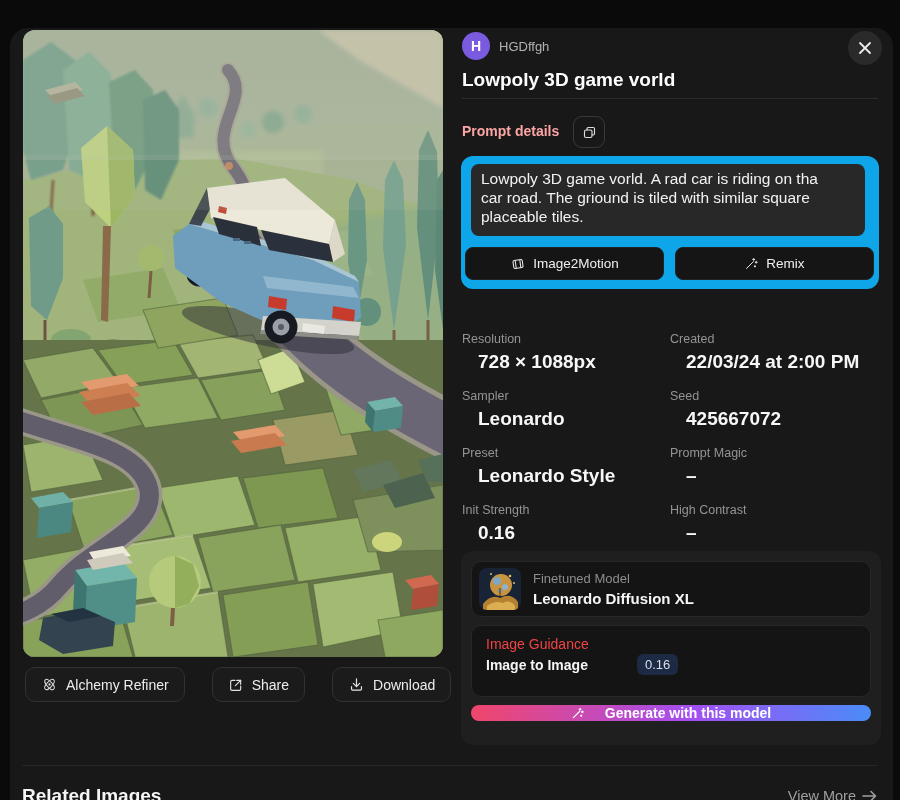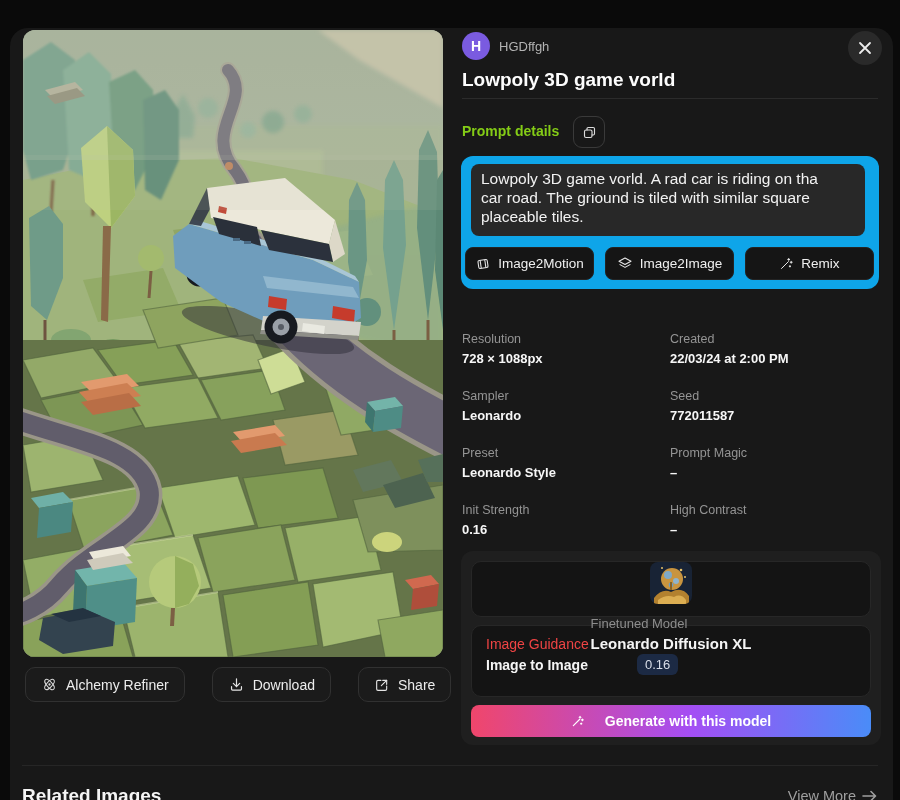--- a/index.html
+++ b/index.html
@@ -25,55 +25,55 @@
             background:#7a5be0; color:#fff; font-size:14px; font-weight:700;
             display:flex; align-items:center; justify-content:center; cursor:pointer; }
   .username { position:absolute; left:489px; top:11px; font-size:13px; color:#b3b3b3; }
   .close-btn { position:absolute; left:838px; top:3px; width:34px; height:34px; border-radius:50%;
                background:#2a2a2a; border:none; display:flex; align-items:center; justify-content:center;
                cursor:pointer; }
   .title { position:absolute; left:452px; top:41px; font-size:19px; font-weight:700; color:#fdfdfd; }
   .divider-1 { position:absolute; left:452px; top:70px; width:416px; height:1px; background:#2b2b2b; }
 
   
-  .prompt-heading { position:absolute; left:452px; top:95px; font-size:14px; font-weight:700; color:#84cc16; }
+  .prompt-heading { position:absolute; left:452px; top:95px; font-size:14px; font-weight:700; color:#fca5a5; }
   .copy-btn { position:absolute; left:563px; top:88px; width:32px; height:32px;
               background:transparent; border:1px solid #3a3a3a; border-radius:9px;
               display:flex; align-items:center; justify-content:center; cursor:pointer; }
   .prompt-card { position:absolute; left:451px; top:128px; width:418px; height:133px;
                  background:#0ea5e9; border-radius:12px; }
   .prompt-box { position:absolute; left:10px; top:8px; width:394px; height:72px;
                 background:#282828; border-radius:8px; padding:5px 40px 5px 10px;
                 font-size:15.5px; line-height:1.23; color:#f2f2f2; overflow:hidden; }
   .prompt-actions { position:absolute; left:4px; right:5px; bottom:9px; display:flex; gap:11px; }
   .p-btn { flex:1; height:33px; background:#151515; border:1px solid #232323; border-radius:8px;
            color:#efefef; font-size:13.5px; display:flex; align-items:center; justify-content:center;
            gap:7px; cursor:pointer; white-space:nowrap; }
 
   
   .meta-grid { position:absolute; left:452px; top:304px; width:416px;
                display:grid; grid-template-columns:208px 208px; grid-auto-rows:57px; }
   .meta-label { font-size:12.5px; color:#949494; margin-bottom:5px; }
-  .meta-value { font-size:13px; font-weight:600; color:#f7f7f7; }
+  .meta-value { font-size:19px; font-weight:600; color:#f7f7f7;margin-left:16px; }
 
   
   .model-box { position:absolute; left:451px; top:523px; width:420px; height:194px;
                background:#1f1f1f; border-radius:12px; padding:10px; }
   .ft-card { display:flex; align-items:center; gap:12px; height:56px;
-             background:#141414; border:1px solid #272727; border-radius:10px; padding:0 7px;flex-direction:column; }
+             background:#141414; border:1px solid #272727; border-radius:10px; padding:0 7px; }
   .thumb { width:42px; height:42px; border-radius:8px; overflow:hidden; flex:0 0 auto; }
   .ft-label { font-size:13px; color:#8d8d8d; margin-bottom:4px; }
   .ft-name { font-size:15px; font-weight:600; color:#f5f5f5; }
   .ig-card { margin-top:8px; height:72px; background:#141414; border:1px solid #272727;
              border-radius:10px; padding:10px 14px; }
   .ig-heading { font-size:14px; color:#ef4444; }
   .ig-row { margin-top:2px; display:flex; align-items:center; gap:49px; }
   .ig-item { font-size:14px; font-weight:600; color:#f5f5f5; }
   .ig-badge { background:#1c2a44; color:#d9dee8; font-size:13px; padding:3px 8px; border-radius:6px; }
-  .generate-btn { margin-top:8px; width:100%; height:32px; border:none; border-radius:8px;
+  .generate-btn { margin-top:8px; width:100%; height:16px; border:none; border-radius:8px;
                   background:linear-gradient(90deg,#f0466b 0%,#a44ef4 55%,#4a8cf8 100%);
                   color:#fff; font-size:14px; font-weight:700; font-family:"Liberation Sans",sans-serif;
                   display:flex; align-items:center; justify-content:center; gap:20px; cursor:pointer; }
 
   
   .divider-2 { position:absolute; left:12px; top:737px; width:856px; height:1px; background:#262626; }
   .related-heading { position:absolute; left:12px; top:757px; font-size:19px; font-weight:700; color:#f5f5f5; }
   .view-more { position:absolute; right:16px; top:760px; display:flex; align-items:center; gap:6px;
                color:#9f9f9f; font-size:14.5px; cursor:pointer; }
 </style>
@@ -266,33 +266,33 @@
     <div class="left-actions">
       <button class="act-btn">
         <svg width="17" height="17" viewBox="0 0 24 24" fill="none" stroke="#d8d8d8" stroke-width="1.4">
           <ellipse cx="12" cy="12" rx="9" ry="3.8" transform="rotate(48 12 12)"></ellipse>
           <ellipse cx="12" cy="12" rx="9" ry="3.8" transform="rotate(-48 12 12)"></ellipse>
           <circle cx="12" cy="12" r="1.6" fill="#d8d8d8" stroke="none"></circle>
         </svg>
         <span>Alchemy Refiner</span>
       </button>
       <button class="act-btn">
-        <svg width="17" height="17" viewBox="0 0 24 24" fill="none" stroke="#e3e3e3" stroke-width="1.7" stroke-linecap="round" stroke-linejoin="round">
-          <path d="M5 15v3.5a1.5 1.5 0 0 0 1.5 1.5h11a1.5 1.5 0 0 0 1.5-1.5V15"></path>
-          <path d="M12 4v11m0 0 4.5-4.5M12 15 7.5 10.5"></path>
-        </svg>
-        <span>Download</span>
-      </button>
-      <button class="act-btn">
         <svg width="16" height="16" viewBox="0 0 24 24" fill="none" stroke="#e3e3e3" stroke-width="1.7" stroke-linecap="round" stroke-linejoin="round">
           <path d="M13 5h6v6"></path>
             <path d="M19 5 11 13"></path>
             <path d="M19 13.5V18a2 2 0 0 1-2 2H6a2 2 0 0 1-2-2V7a2 2 0 0 1 2-2h4.5"></path>
         </svg>
         <span>Share</span>
+      </button>
+      <button class="act-btn">
+        <svg width="17" height="17" viewBox="0 0 24 24" fill="none" stroke="#e3e3e3" stroke-width="1.7" stroke-linecap="round" stroke-linejoin="round">
+          <path d="M5 15v3.5a1.5 1.5 0 0 0 1.5 1.5h11a1.5 1.5 0 0 0 1.5-1.5V15"></path>
+          <path d="M12 4v11m0 0 4.5-4.5M12 15 7.5 10.5"></path>
+        </svg>
+        <span>Download</span>
       </button>
       <button class="act-btn more">
         <span>•••</span>
       </button>
     </div>
 
     <div class="avatar">
         <span>H</span>
       </div>
     <div class="username">HGDffgh</div>
@@ -319,27 +319,20 @@
           <svg width="16" height="16" viewBox="0 0 24 24" fill="none" stroke="#e8e8e8" stroke-width="1.6">
             <g transform="rotate(-8 12 12)">
                 <rect x="5" y="6" width="14" height="12" rx="2"></rect>
                 <line x1="8.5" y1="6" x2="8.5" y2="18"></line>
                 <line x1="15.5" y1="6" x2="15.5" y2="18"></line>
               </g>
           </svg>
           <span>Image2Motion</span>
         </button>
         <button class="p-btn">
-          <svg width="16" height="16" viewBox="0 0 24 24" fill="none" stroke="#e8e8e8" stroke-width="1.6" stroke-linecap="round" stroke-linejoin="round">
-            <path d="m12 3 9 4.9-9 4.9L3 7.9Z"></path>
-              <path d="m4.5 12.9 7.5 4.2 7.5-4.2"></path>
-          </svg>
-          <span>Image2Image</span>
-        </button>
-        <button class="p-btn">
           <svg width="15" height="15" viewBox="0 0 24 24" fill="none" stroke="#e8e8e8" stroke-width="1.6" stroke-linecap="round">
             <path d="M4 20 15 9"></path>
               <path d="M15.5 4v3M14 5.5h3M19.5 8.5v3M18 10h3M17.5 15.5v2M16.5 16.5h2"></path>
           </svg>
           <span>Remix</span>
         </button>
       </div>
     </div>
 
     <div class="meta-grid">
@@ -350,21 +343,21 @@
       <div>
           <div class="meta-label">Created</div>
           <div class="meta-value">22/03/24 at 2:00 PM</div>
         </div>
       <div>
           <div class="meta-label">Sampler</div>
           <div class="meta-value">Leonardo</div>
         </div>
       <div>
           <div class="meta-label">Seed</div>
-          <div class="meta-value">772011587</div>
+          <div class="meta-value">425667072</div>
         </div>
       <div>
           <div class="meta-label">Preset</div>
           <div class="meta-value">Leonardo Style</div>
         </div>
       <div>
           <div class="meta-label">Prompt Magic</div>
           <div class="meta-value">–</div>
         </div>
       <div>

